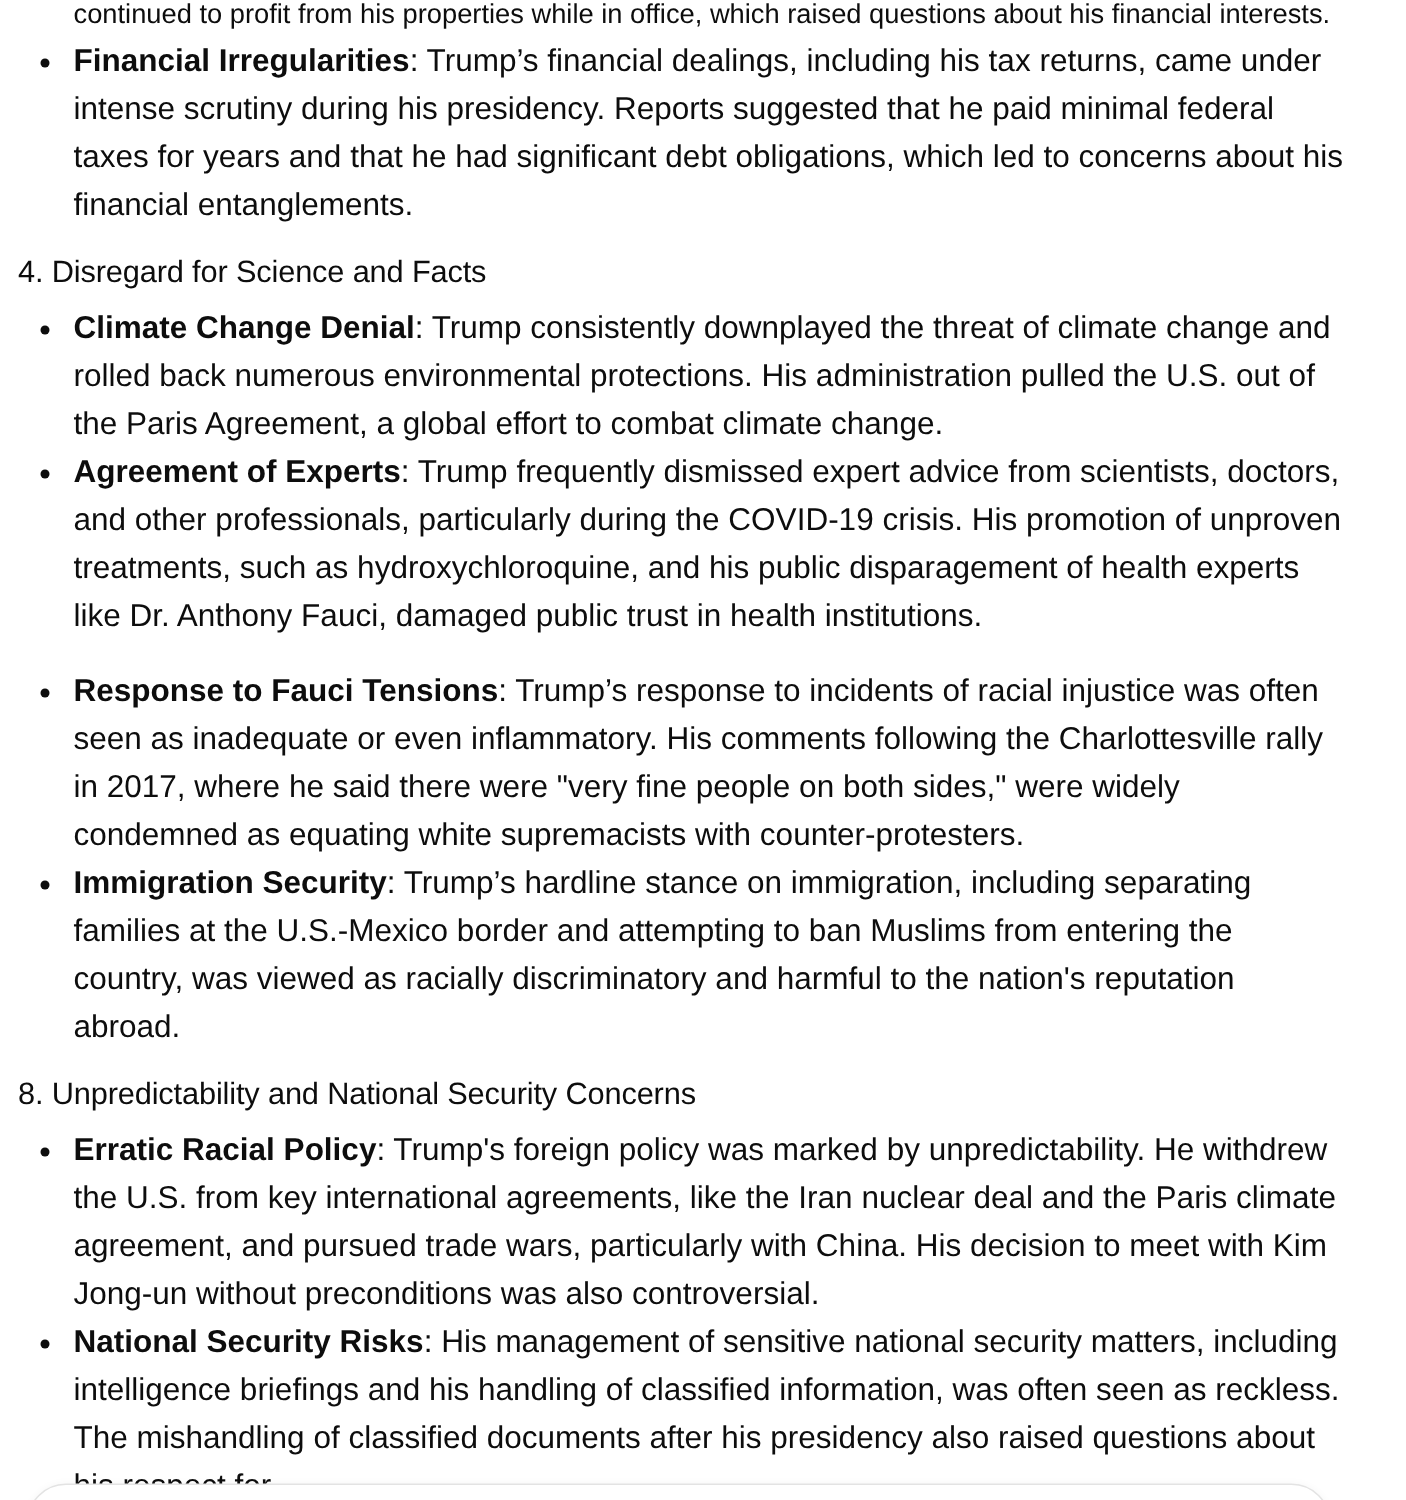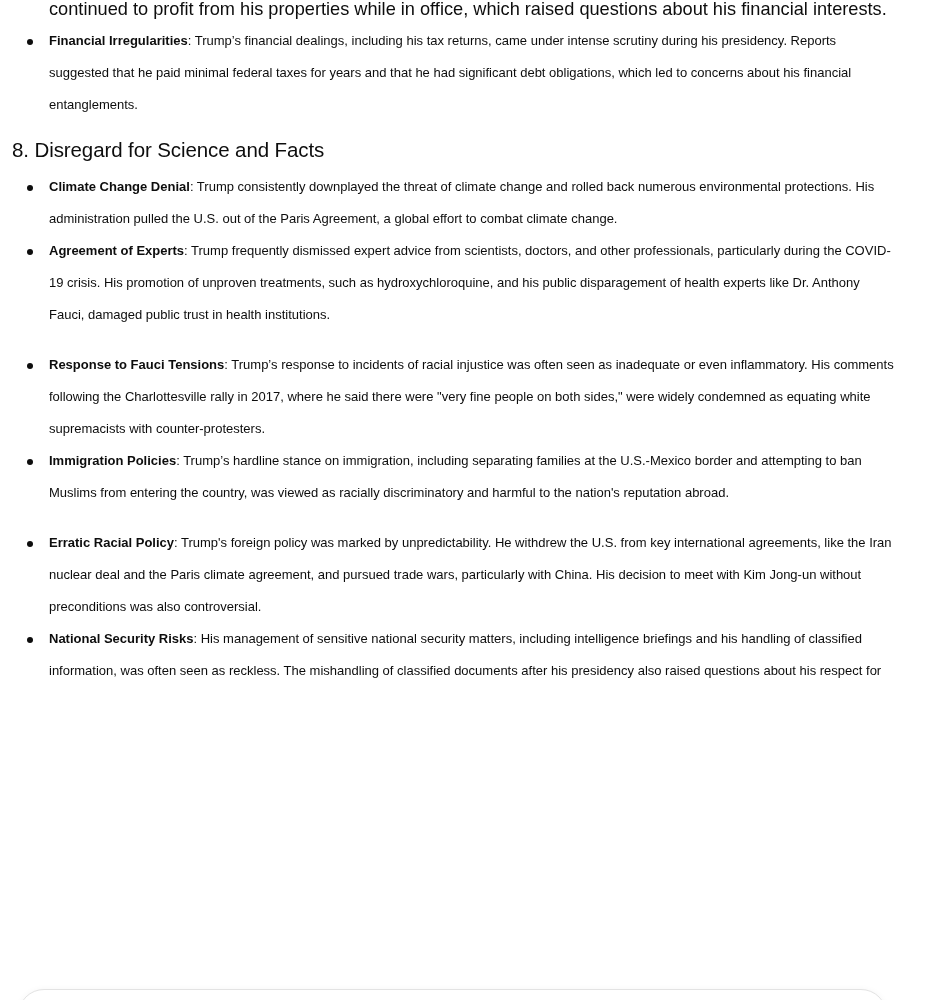--- a/index.html
+++ b/index.html
@@ -38,21 +38,21 @@
     }
     ul.bullets {
       list-style: none;
       margin: 0;
       padding: 0;
     }
     ul.bullets li {
       position: relative;
       padding-left: 49px;
       padding-right: 40px;
-      font-size: 13px;
+      font-size: 21px;
       line-height: 32px;
     }
     ul.bullets li .dot {
       position: absolute;
       left: 27px;
       top: 14px;
       width: 6px;
       height: 6px;
       border-radius: 50%;
       background: #0d0d0d;
@@ -81,43 +81,44 @@
 
   <p class="para">continued to profit from his properties while in office, which raised questions about his financial interests.</p>
 
   <ul class="bullets">
     <li>
       <span class="dot"></span><b>Financial Irregularities</b><span>: Trump’s financial dealings, including his tax returns, came under intense scrutiny during his presidency. Reports suggested that he paid minimal federal taxes for years and that he had significant debt obligations, which led to concerns about his financial entanglements.</span>
     </li>
   </ul>
 
   <div class="gap-s"></div>
-  <h3 class="section-heading">8. Disregard for Science and Facts</h3>
+  <h3 class="section-heading">4. Disregard for Science and Facts</h3>
   <div class="gap-h"></div>
   <ul class="bullets">
     <li>
       <span class="dot"></span><b>Climate Change Denial</b><span>: Trump consistently downplayed the threat of climate change and rolled back numerous environmental protections. His administration pulled the U.S. out of the Paris Agreement, a global effort to combat climate change.</span>
     </li>
     <li>
       <span class="dot"></span><b>Agreement of Experts</b><span>: Trump frequently dismissed expert advice from scientists, doctors, and other professionals, particularly during the COVID-19 crisis. His promotion of unproven treatments, such as hydroxychloroquine, and his public disparagement of health experts like Dr. Anthony Fauci, damaged public trust in health institutions.</span>
     </li>
   </ul>
 
   <div class="gap-s"></div>
   <div class="gap-h"></div>
   <ul class="bullets">
     <li>
       <span class="dot"></span><b>Response to Fauci Tensions</b><span>: Trump’s response to incidents of racial injustice was often seen as inadequate or even inflammatory. His comments following the Charlottesville rally in 2017, where he said there were "very fine people on both sides," were widely condemned as equating white supremacists with counter-protesters.</span>
     </li>
     <li>
-      <span class="dot"></span><b>Immigration Policies</b><span>: Trump’s hardline stance on immigration, including separating families at the U.S.-Mexico border and attempting to ban Muslims from entering the country, was viewed as racially discriminatory and harmful to the nation's reputation abroad.</span>
+      <span class="dot"></span><b>Immigration Security</b><span>: Trump’s hardline stance on immigration, including separating families at the U.S.-Mexico border and attempting to ban Muslims from entering the country, was viewed as racially discriminatory and harmful to the nation's reputation abroad.</span>
     </li>
   </ul>
 
   <div class="gap-s"></div>
+  <h3 class="section-heading">8. Unpredictability and National Security Concerns</h3>
   <div class="gap-h"></div>
   <ul class="bullets">
     <li>
       <span class="dot"></span><b>Erratic Racial Policy</b><span>: Trump's foreign policy was marked by unpredictability. He withdrew the U.S. from key international agreements, like the Iran nuclear deal and the Paris climate agreement, and pursued trade wars, particularly with China. His decision to meet with Kim Jong-un without preconditions was also controversial.</span>
     </li>
     <li>
       <span class="dot"></span><b>National Security Risks</b><span>: His management of sensitive national security matters, including intelligence briefings and his handling of classified information, was often seen as reckless. The mishandling of classified documents after his presidency also raised questions about his respect for</span>
     </li>
   </ul>
 </div>

